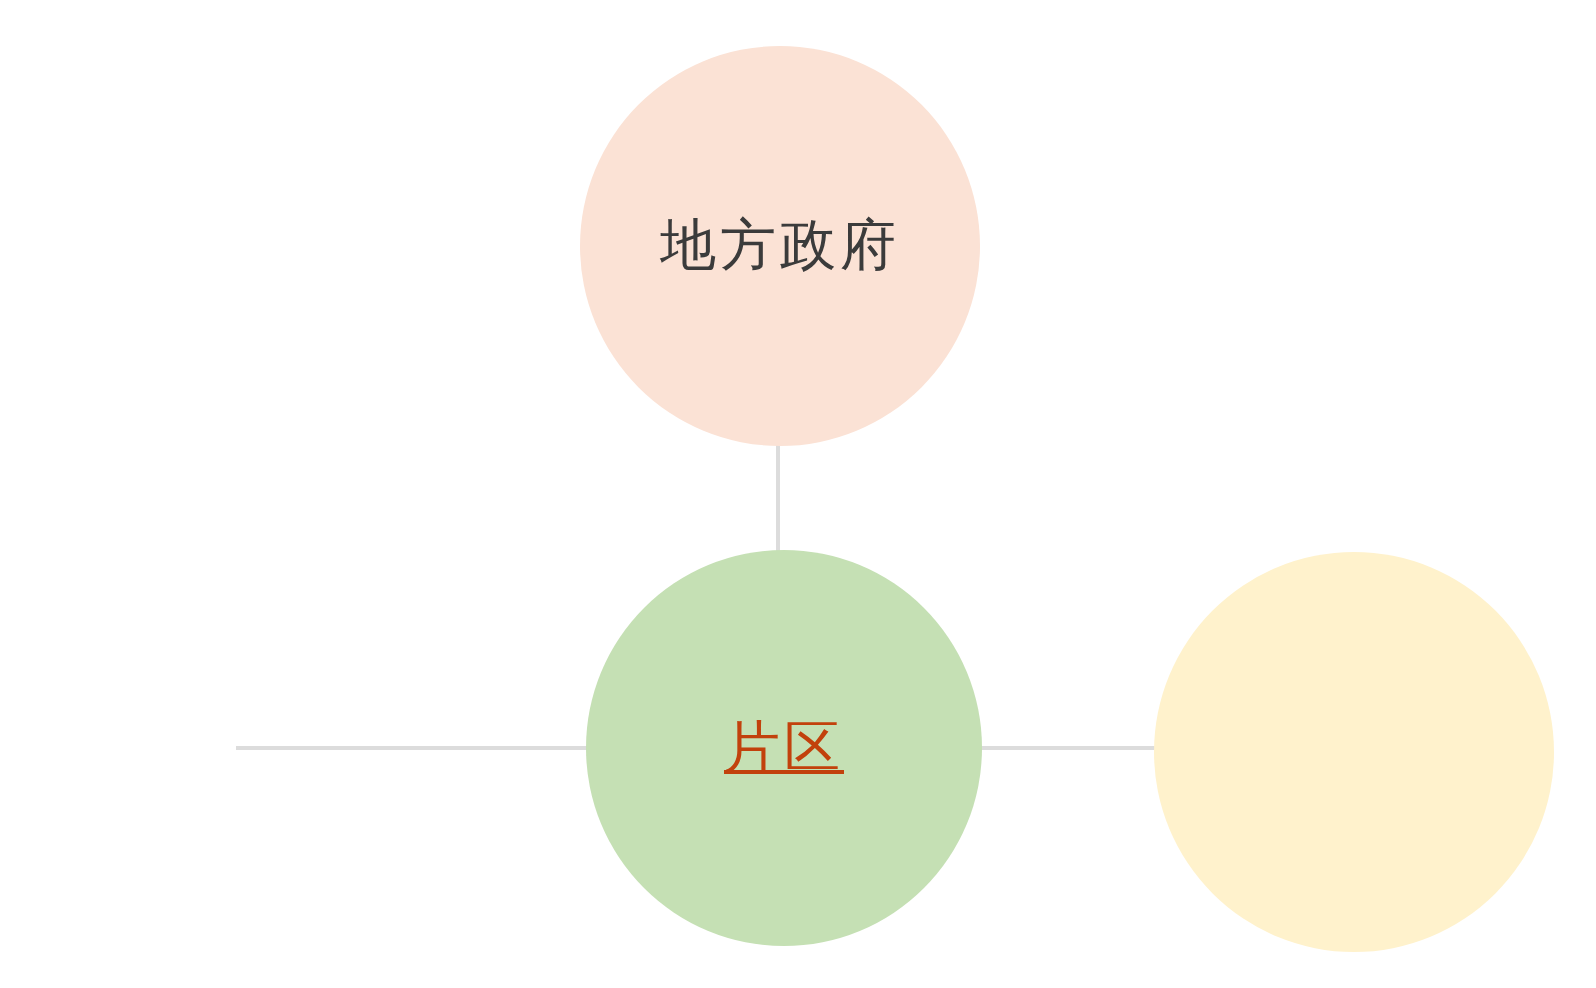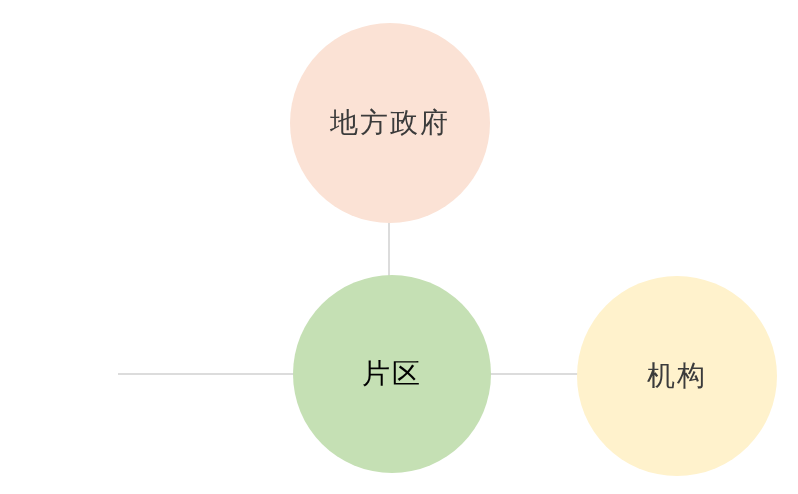--- a/index.html
+++ b/index.html
@@ -84,24 +84,23 @@
   <div class="connector horizontal" style="background-color: rgb(220, 220, 220);"></div>
 
   <div class="node node-top" style="background-color: rgb(251, 226, 213); text-align: right;">
     <div class="node-label" style="color: rgb(59, 59, 59);">
       <span class="line">地方政府</span>
     </div>
   </div>
 
 
   <div class="node node-center" style="background-color: rgb(197, 224, 180);">
-    <div class="node-label" style="color: #000000;">
+    <div class="node-label" style="color: #c2410c; text-decoration: underline;">
       <span class="line">片区</span>
     </div>
   </div>
 
   <div class="node node-right" style="background-color: rgb(255, 242, 204);">
     <div class="node-label" style="color: rgb(59, 59, 59);">
-      <span class="line">机构</span>
     </div>
   </div>
 
 </div>
 
 </body></html>

